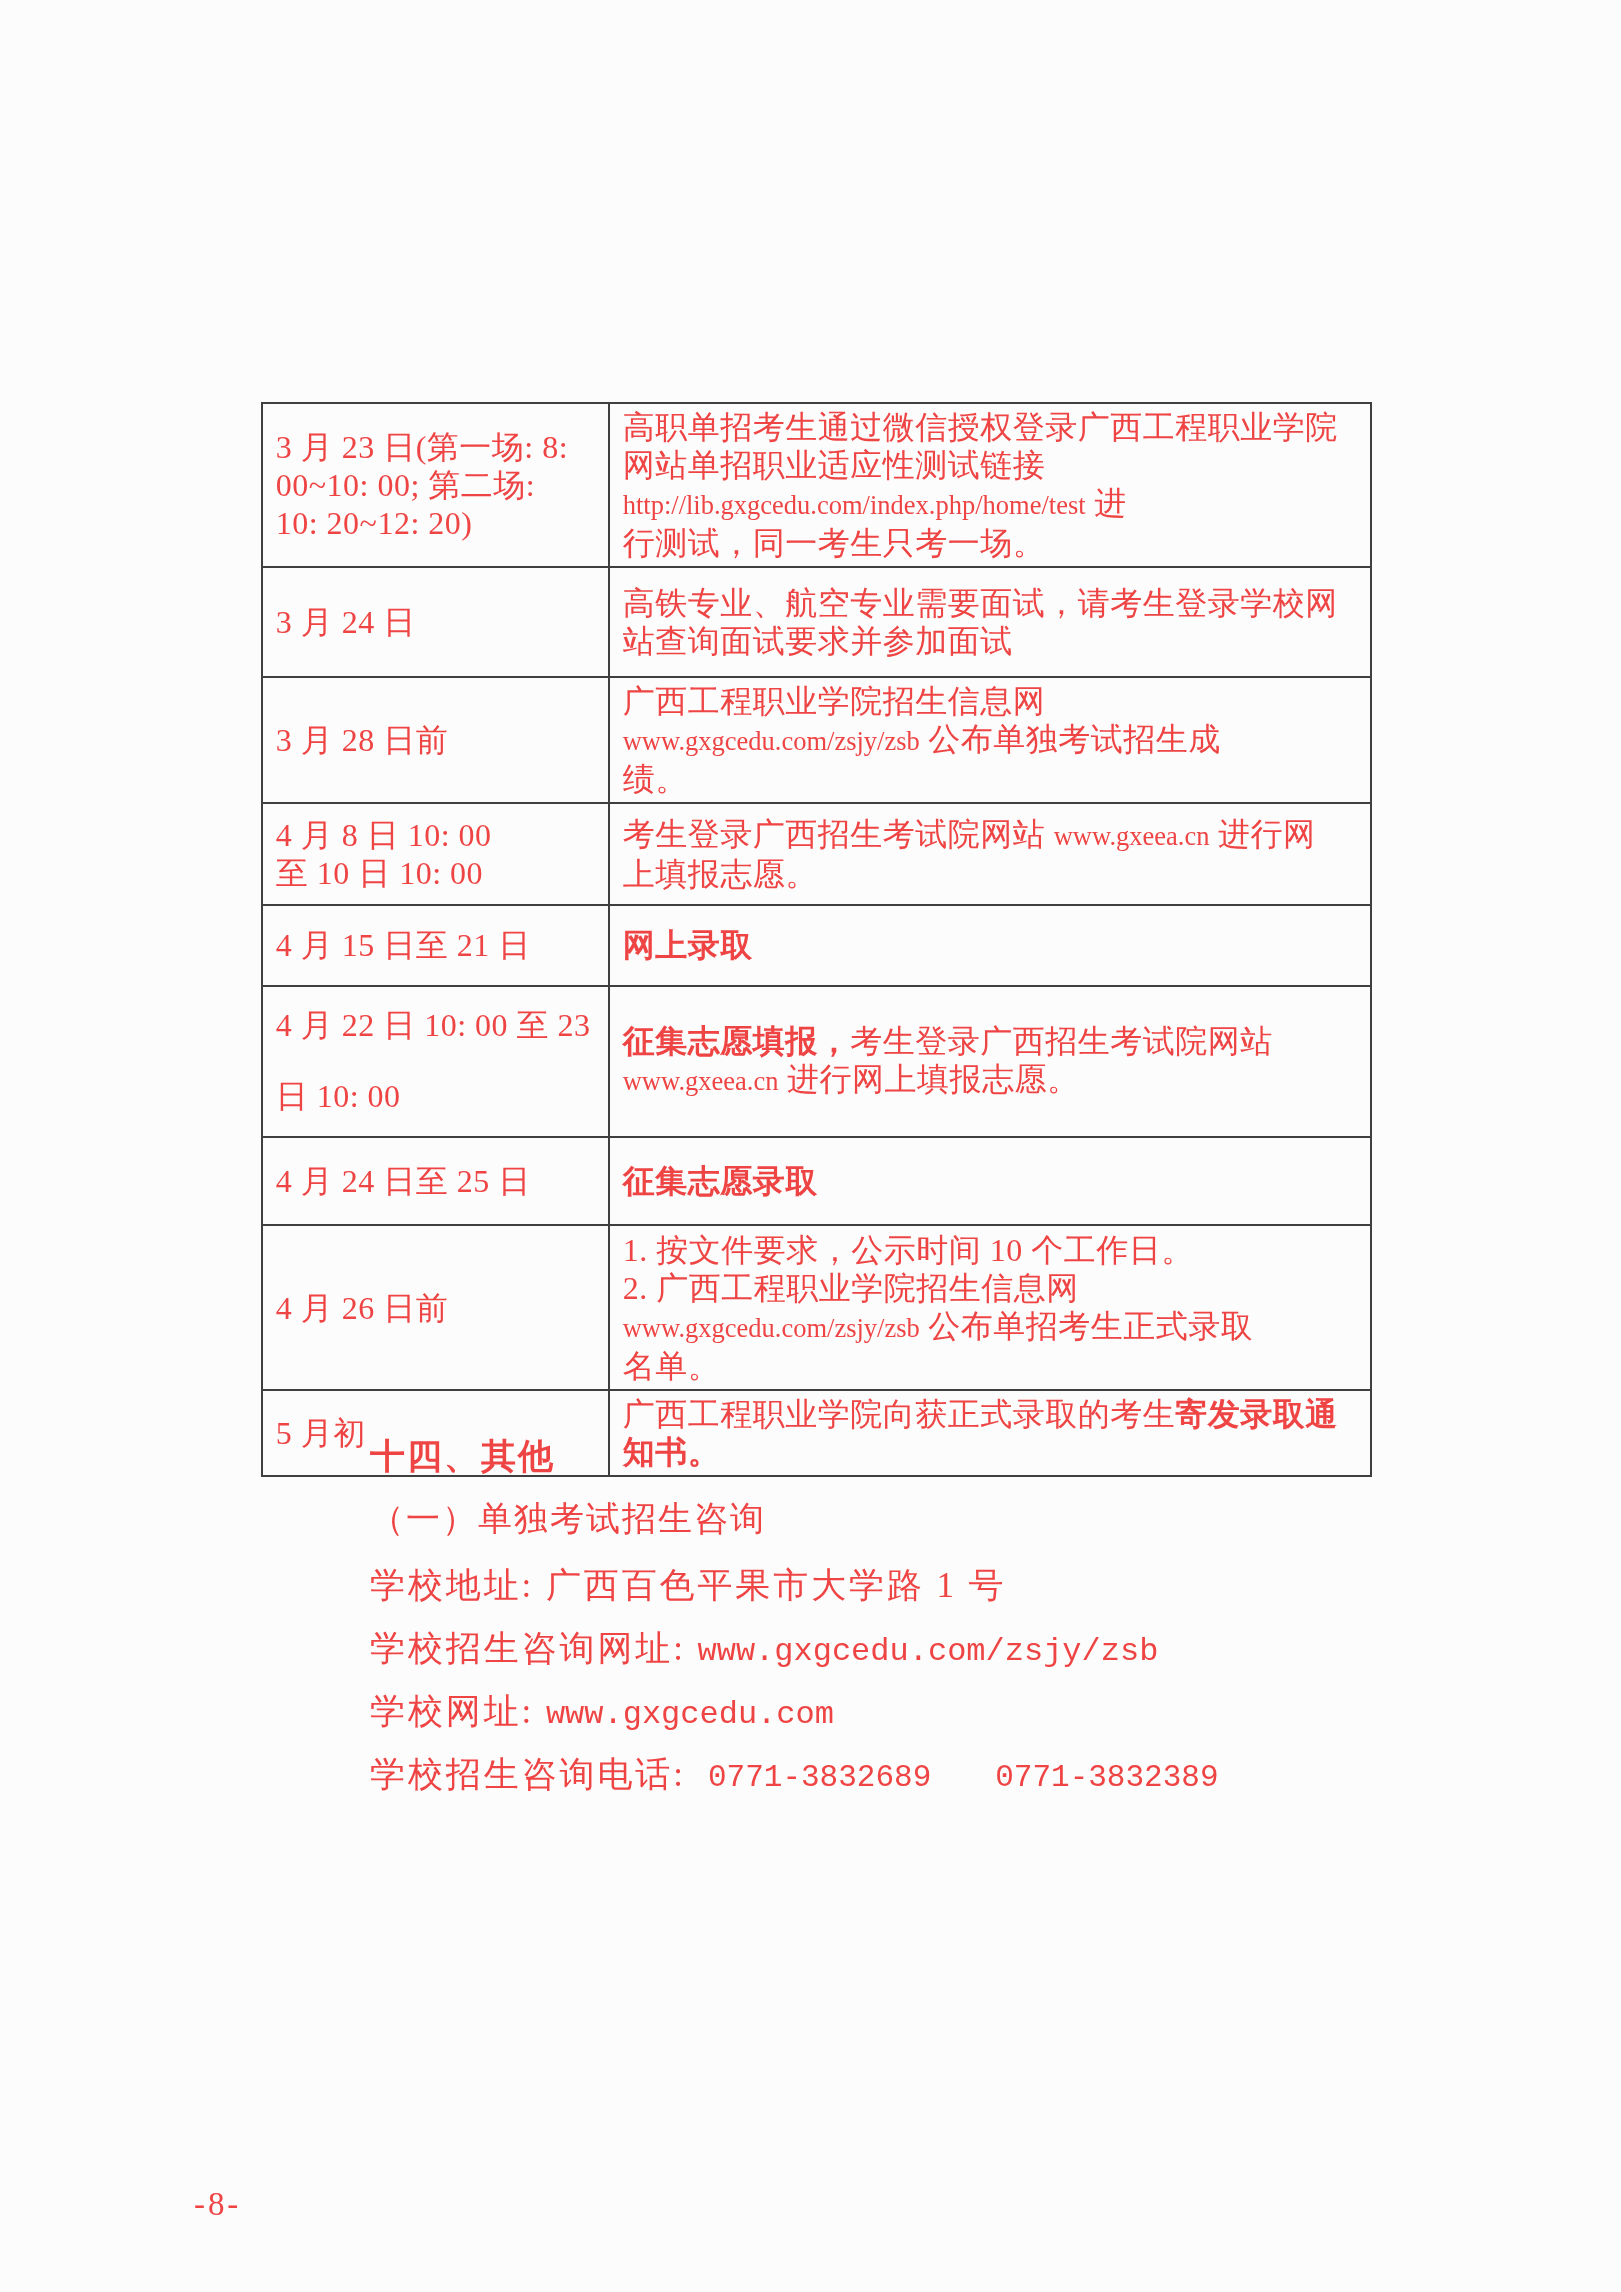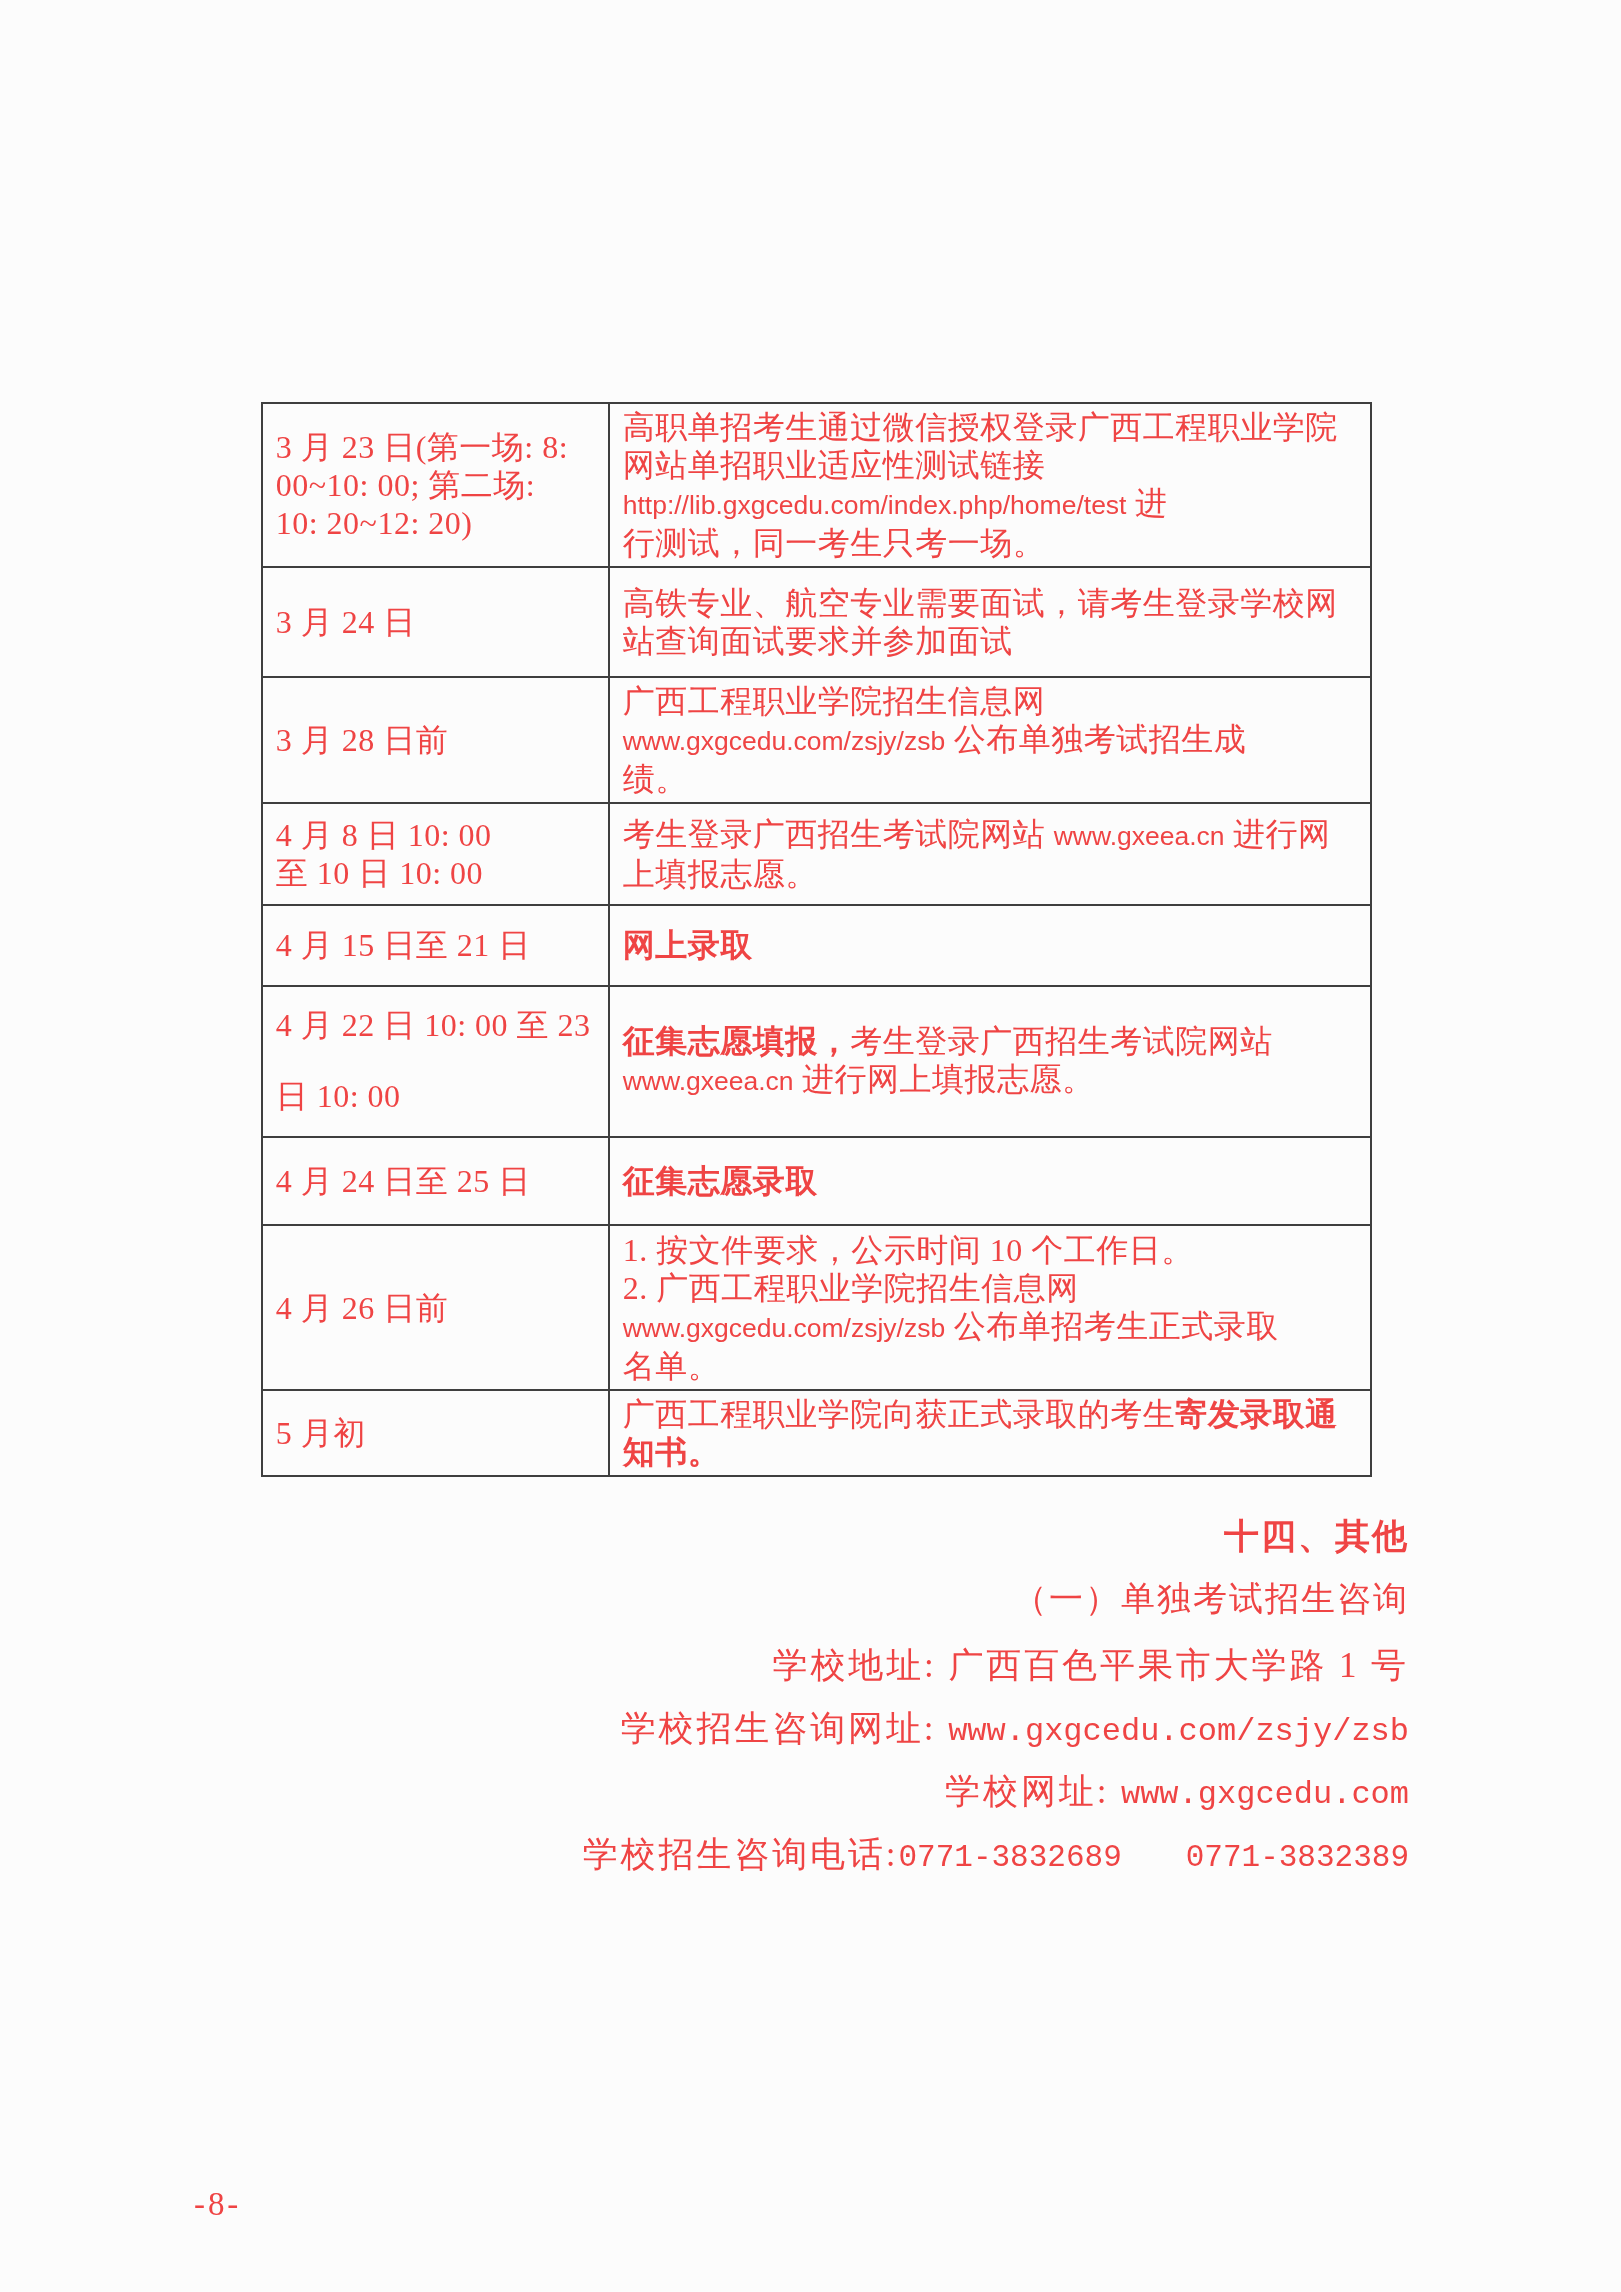--- a/index.html
+++ b/index.html
@@ -22,29 +22,29 @@
     vertical-align:middle;
     font-size:32px;
     line-height:38px;
     white-space:pre-wrap;
     padding:3.9px 7.8px 3.9px 12.7px;
     letter-spacing:0.5px;
   }
   td.date{padding-left:13.7px;letter-spacing:0;}
   td.date.gap{line-height:71px;border-radius:8px;}
   .mono{
-    font-family:Liberation Sans, sans-serif;
+    font-family:Liberation Serif, serif;
     font-size:26.5px;letter-spacing:0;
   }
   .b{
     font-family:"Liberation Sans","DejaVu Sans",sans-serif;
     font-weight:700;
   }
   .section{
-    position:absolute;left:370px;top:1508px;width:1039px;text-align:right;
+    position:absolute;left:370px;top:1428px;width:1039px;
   }
   .section .h{
     height:55px;line-height:55px;
     font-size:35px;font-weight:700;
     font-family:"Liberation Sans","DejaVu Sans",sans-serif;
     letter-spacing:2px;
   }
   .section .sub{
     height:71px;line-height:71px;
     font-size:34px;letter-spacing:2px;

